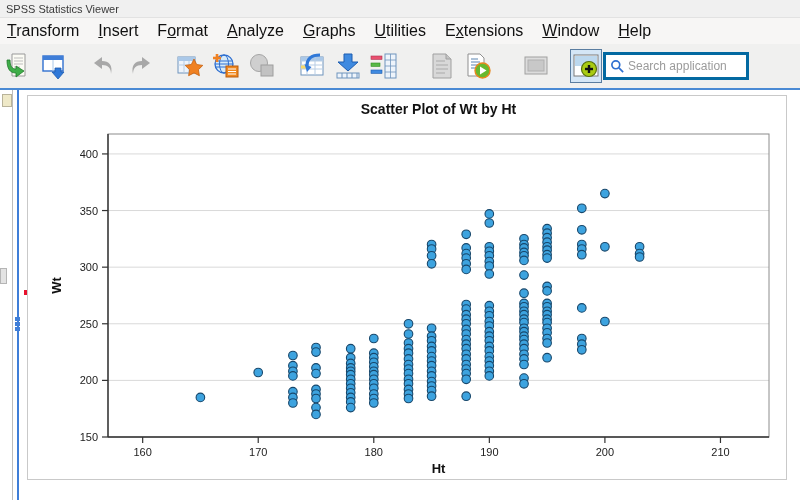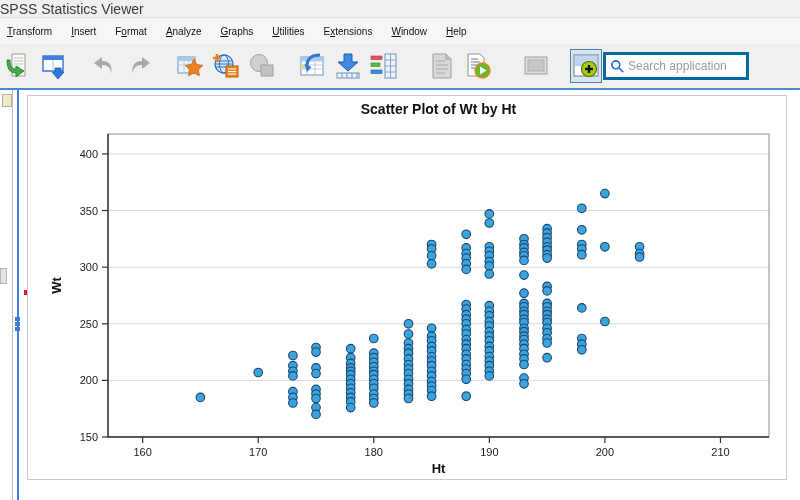--- a/index.html
+++ b/index.html
@@ -1,25 +1,25 @@
 <!DOCTYPE html>
 <html><head>
 <meta charset="utf-8">
 <style>
   * { margin:0; padding:0; box-sizing:border-box; }
   html,body { width:800px; height:500px; overflow:hidden; }
   body { font-family:"Liberation Sans", sans-serif; background:#fff; position:relative; }
 
   .titlebar { position:absolute; top:0; left:0; width:800px; height:18px;
     background:#f0f0f0; border-bottom:1px solid #e2e2e2;
-    font-size:14px; color:#3a3a3a; line-height:18px; padding-left:0; }
+    font-size:11px; color:#3a3a3a; line-height:18px; padding-left:6px; }
 
   .menubar { position:absolute; top:18px; left:0; width:800px; height:26px;
     background:#f7f6f5; display:flex; align-items:center; gap:19px;
-    padding-left:7px; font-size:10px; color:#111; }
+    padding-left:7px; font-size:16px; color:#111; }
   .menubar span.menu-item { cursor:default; white-space:nowrap; }
 
   .toolbar { position:absolute; top:44px; left:0; width:800px; height:46px;
     background:#f0f0ef; border-bottom:2px solid #4a8ad4;
     display:flex; align-items:center; padding-left:2px; }
   .tbtn { width:32px; height:34px; display:flex; align-items:center; justify-content:center;
     background:transparent; border:1px solid transparent; margin-right:4px; }
   .tbtn svg { width:28px; height:28px; }
   .tbtn.gap { margin-left:14px; }
   .tbtn.biggap { margin-left:22px; }

